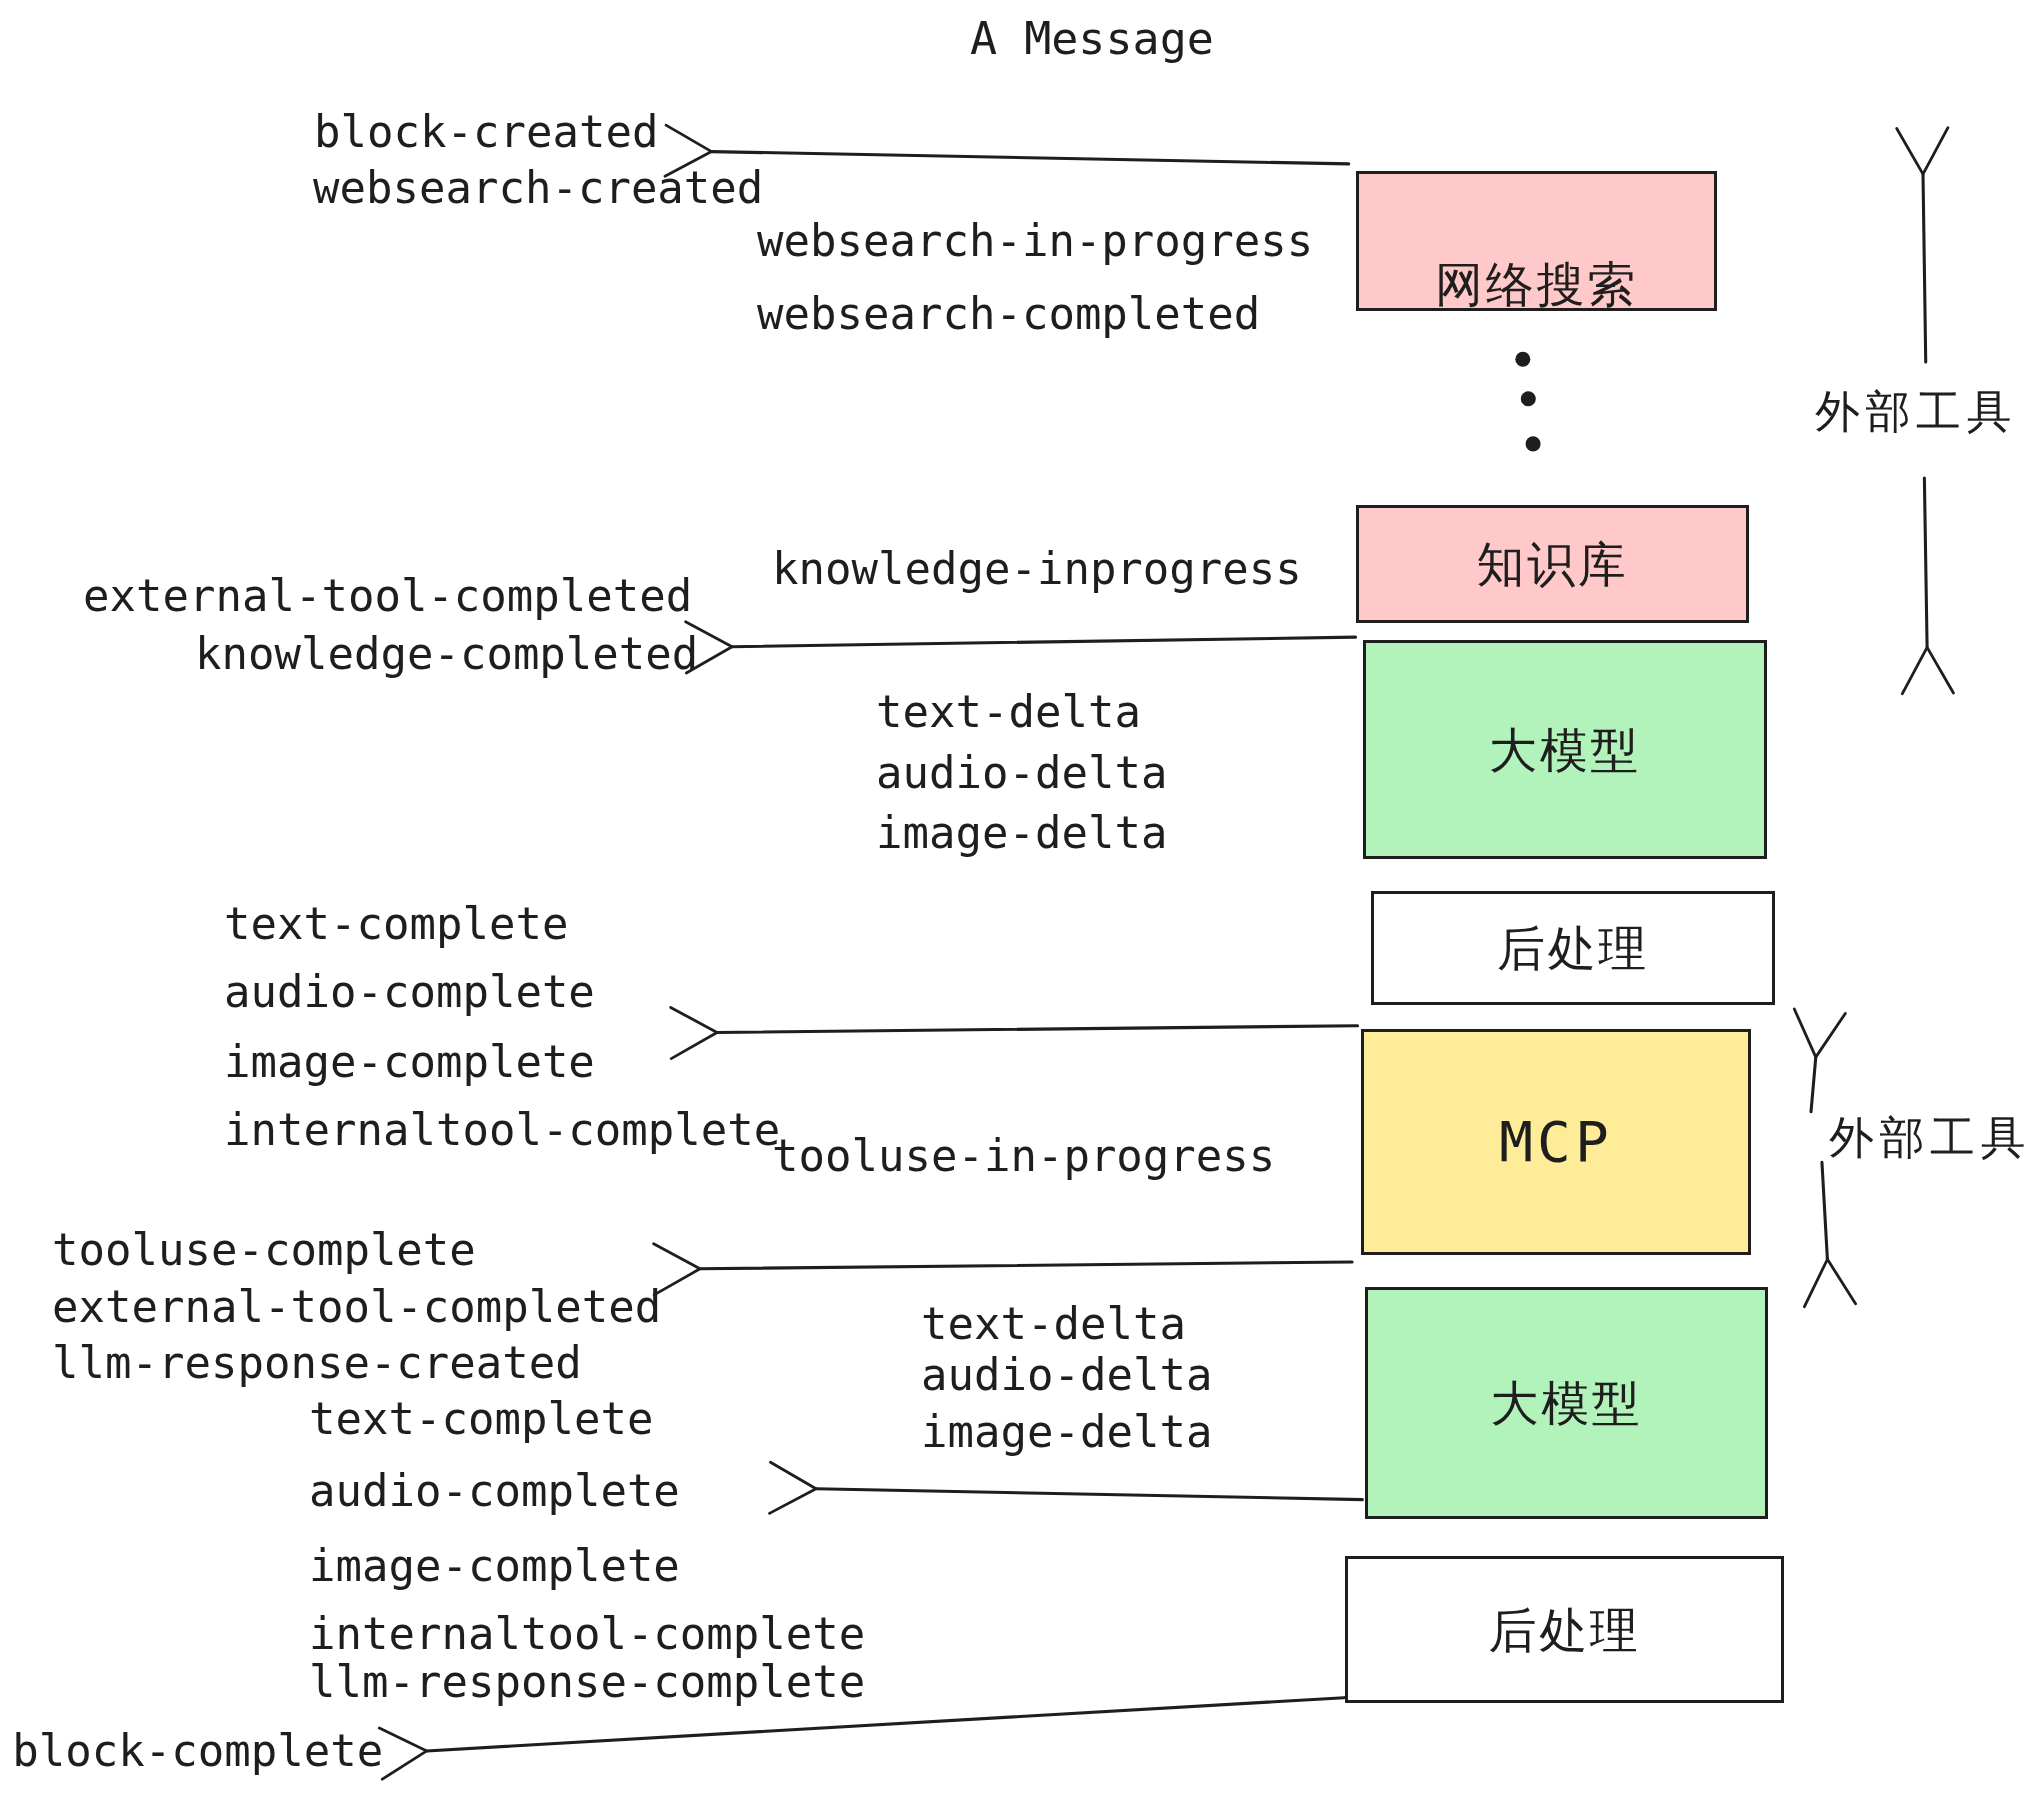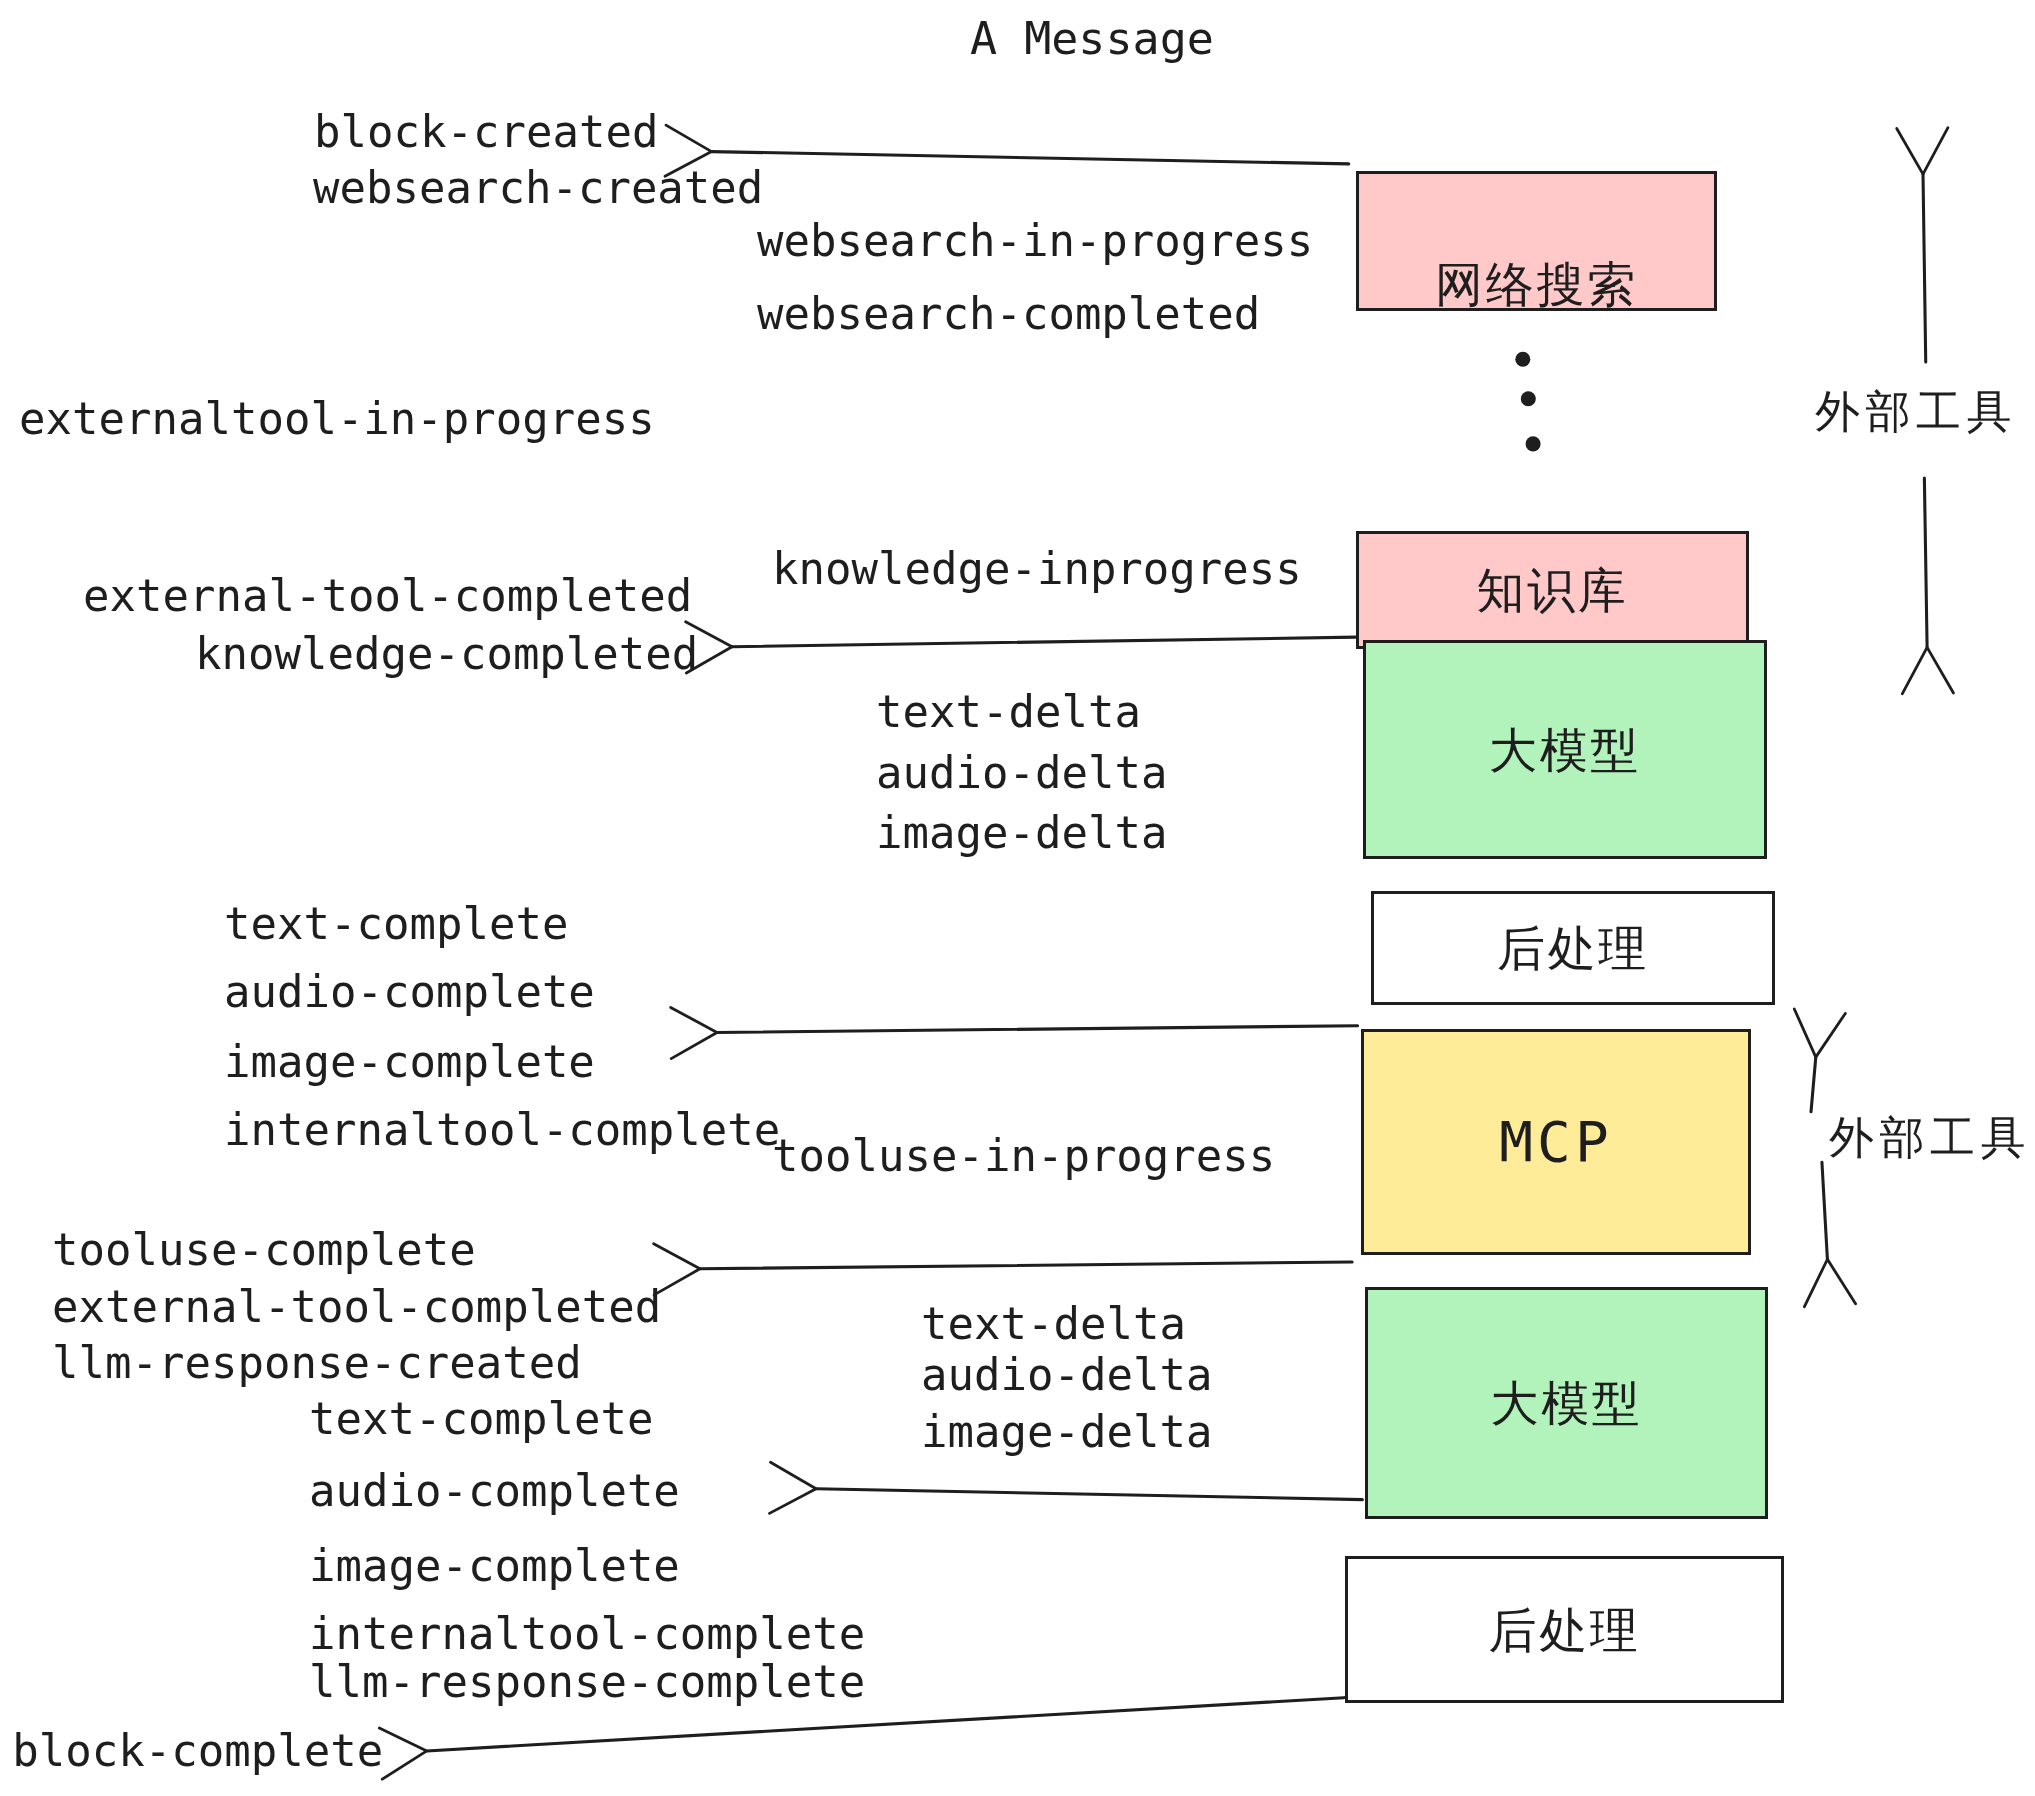--- a/index.html
+++ b/index.html
@@ -71,21 +71,20 @@
       <circle cx="2245" cy="650" r="11"></circle>
     </g>
   </svg>
 
   <div class="title" style="left:970px;top:16.4px;">A Message</div>
 
   <div class="ev" style="left:314px;top:108px;">block-created</div>
   <div class="ev" style="left:313px;top:164px;">websearch-created</div>
   <div class="ev" style="left:757px;top:217px;">websearch-in-progress</div>
   <div class="ev" style="left:757px;top:290px;">websearch-completed</div>
-  <div class="ev" style="left:19px;top:395px;">externaltool-in-progress</div>
   <div class="ev" style="left:772px;top:533px;margin-top:12px;">knowledge-inprogress</div>
   <div class="ev" style="left:83px;top:572px;">external-tool-completed</div>
   <div class="ev" style="left:195px;top:630px;">knowledge-completed</div>
 
   <div class="ev" style="left:876px;top:688px;">text-delta</div>
   <div class="ev" style="left:876px;top:749px;">audio-delta</div>
   <div class="ev" style="left:876px;top:809px;">image-delta</div>
 
   <div class="ev" style="left:224px;top:900px;">text-complete</div>
   <div class="ev" style="left:224px;top:968px;">audio-complete</div>
@@ -106,21 +105,21 @@
   <div class="ev" style="left:309px;top:1542px;">image-complete</div>
   <div class="ev" style="left:309px;top:1610px;">internaltool-complete</div>
   <div class="ev" style="left:309px;top:1658px;">llm-response-complete</div>
 
   <div class="ev" style="left:12.3px;top:1727px;">block-complete</div>
 
   <div class="box fill-pink" style="left:1356px;top:171px;width:361px;height:140px;align-items:flex-end;">
     <span class="lbl">网络搜索</span>
   </div>
 
-  <div class="box fill-pink" style="left:1356px;top:505px;width:393px;height:118px;margin-top:26px;">
+  <div class="box fill-pink" style="left:1356px;top:505px;width:393px;height:118px;">
     <span class="lbl">知识库</span>
   </div>
 
   <div class="box fill-green" style="left:1363px;top:640px;width:404px;height:219px;">
     <span class="lbl">大模型</span>
   </div>
 
   <div class="box fill-white" style="left:1371px;top:891px;width:404px;height:114px;">
     <span class="lbl">后处理</span>
   </div>

